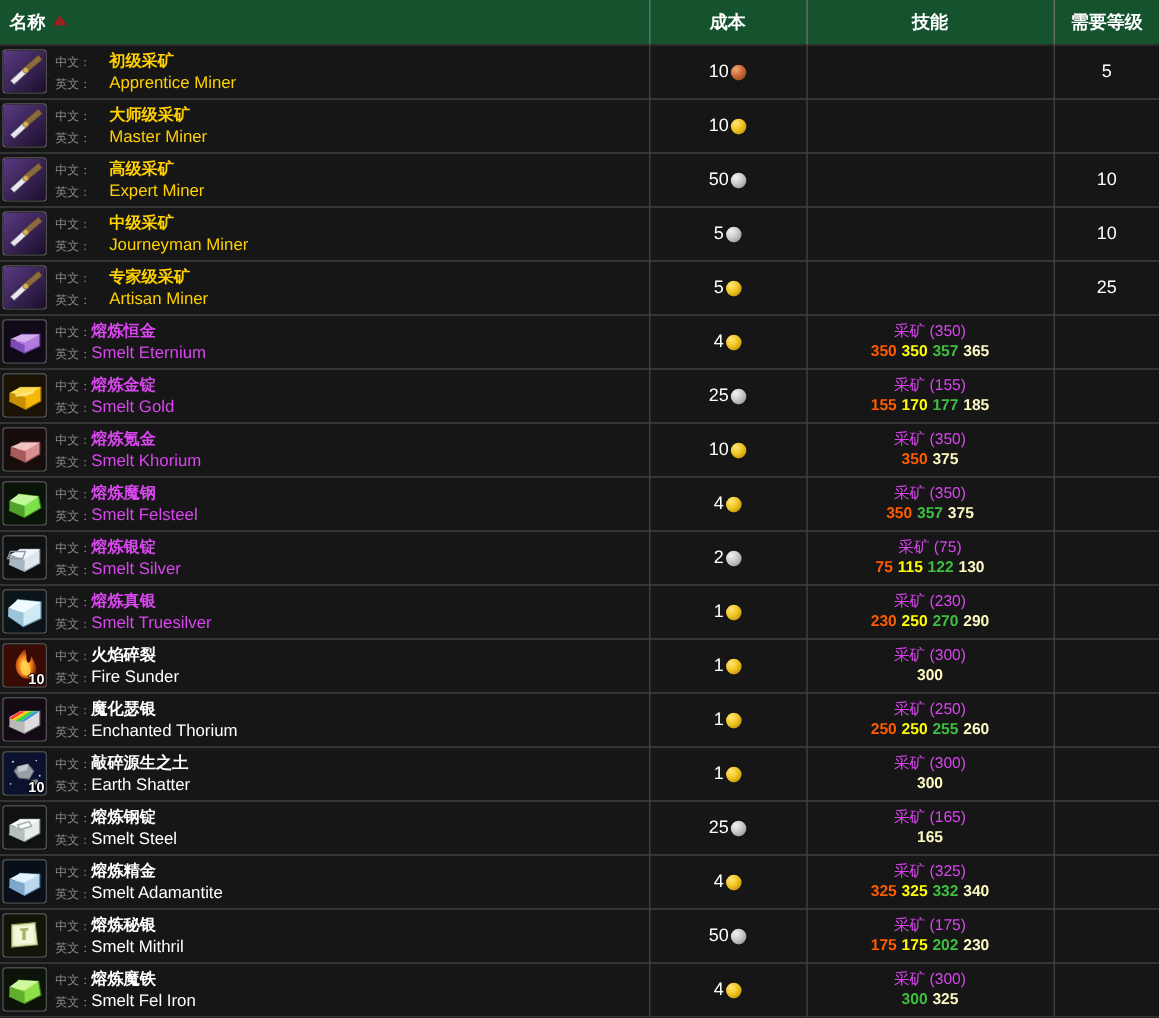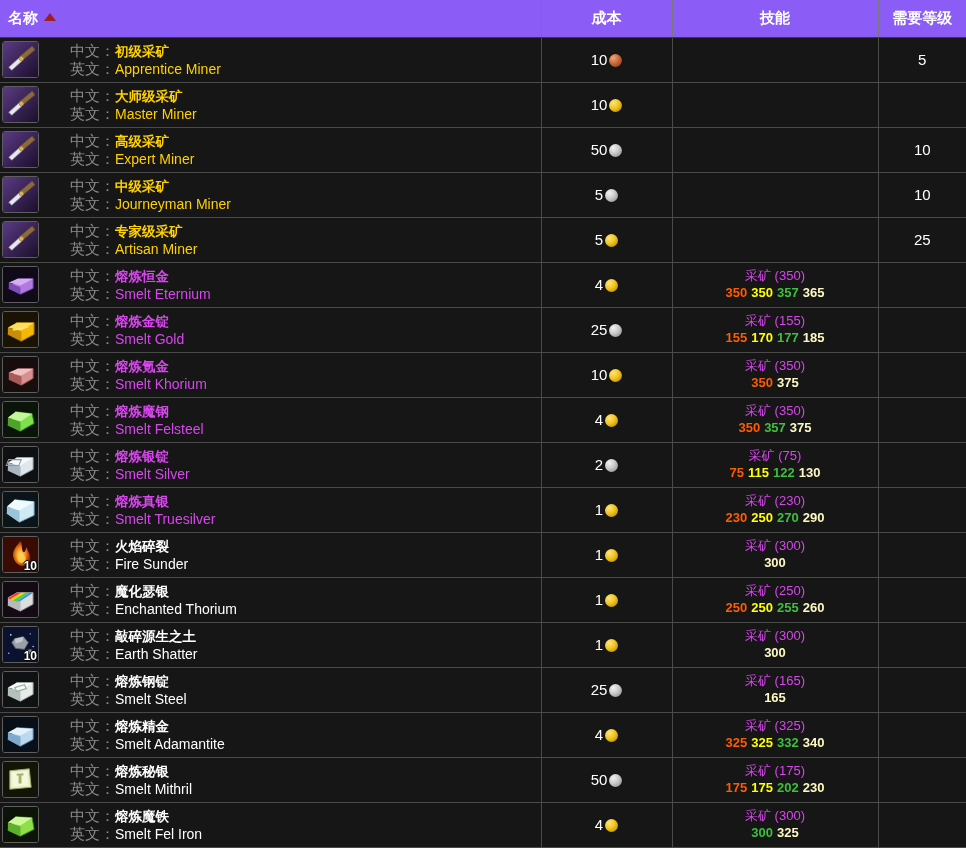--- a/index.html
+++ b/index.html
@@ -11,21 +11,21 @@
   #app { width: 966px; height: 848px; overflow: hidden; position: relative; }
 
   table.wowtable {
     width: 966px;
     border-collapse: collapse;
     table-layout: fixed;
   }
 
   
   thead th {
-    background: #8b5cf6;
+    background: #14532d;
     color: #ffffff;
     font-size: 15px;
     font-weight: bold;
     height: 37px;
     padding: 0 10px;
     border-right: 1px solid #777;
     border-bottom: 1px solid #3a3a3a;
     text-align: center;
     white-space: nowrap;
     cursor: pointer;
@@ -76,25 +76,25 @@
     right: 1px; bottom: 0px;
     font-size: 12px;
     font-weight: bold;
     color: #ffffff;
     text-shadow: -1px 0 #000, 1px 0 #000, 0 -1px #000, 0 1px #000;
     line-height: 12px;
   }
 
   .name-lines { line-height: 1.12; padding-top: 1px; }
   .name-row { white-space: nowrap; font-size: 13.5px; }
-  .lbl { color: #8b8b8b; font-size: 15px; margin-left: 24px; }
+  .lbl { color: #8b8b8b; font-size: 10px; }
   .val-cn { font-weight: bold; font-size: 13.5px; }
   .val-en { font-size: 14px; }
 
-  .q-yellow { color: #ffd100; }
+  .q-yellow { color: #ffd100; margin-left: 15px; }
   .q-green  { color: #d946ef; }
   .q-white  { color: #ffffff; text-align: center; }
 
   
   .cell-cost { text-align: center; }
   .cost-wrap {
     display: inline-flex; align-items: center; gap: 2px;
     font-size: 15px; color: #ffffff;
   }
   .coin {

